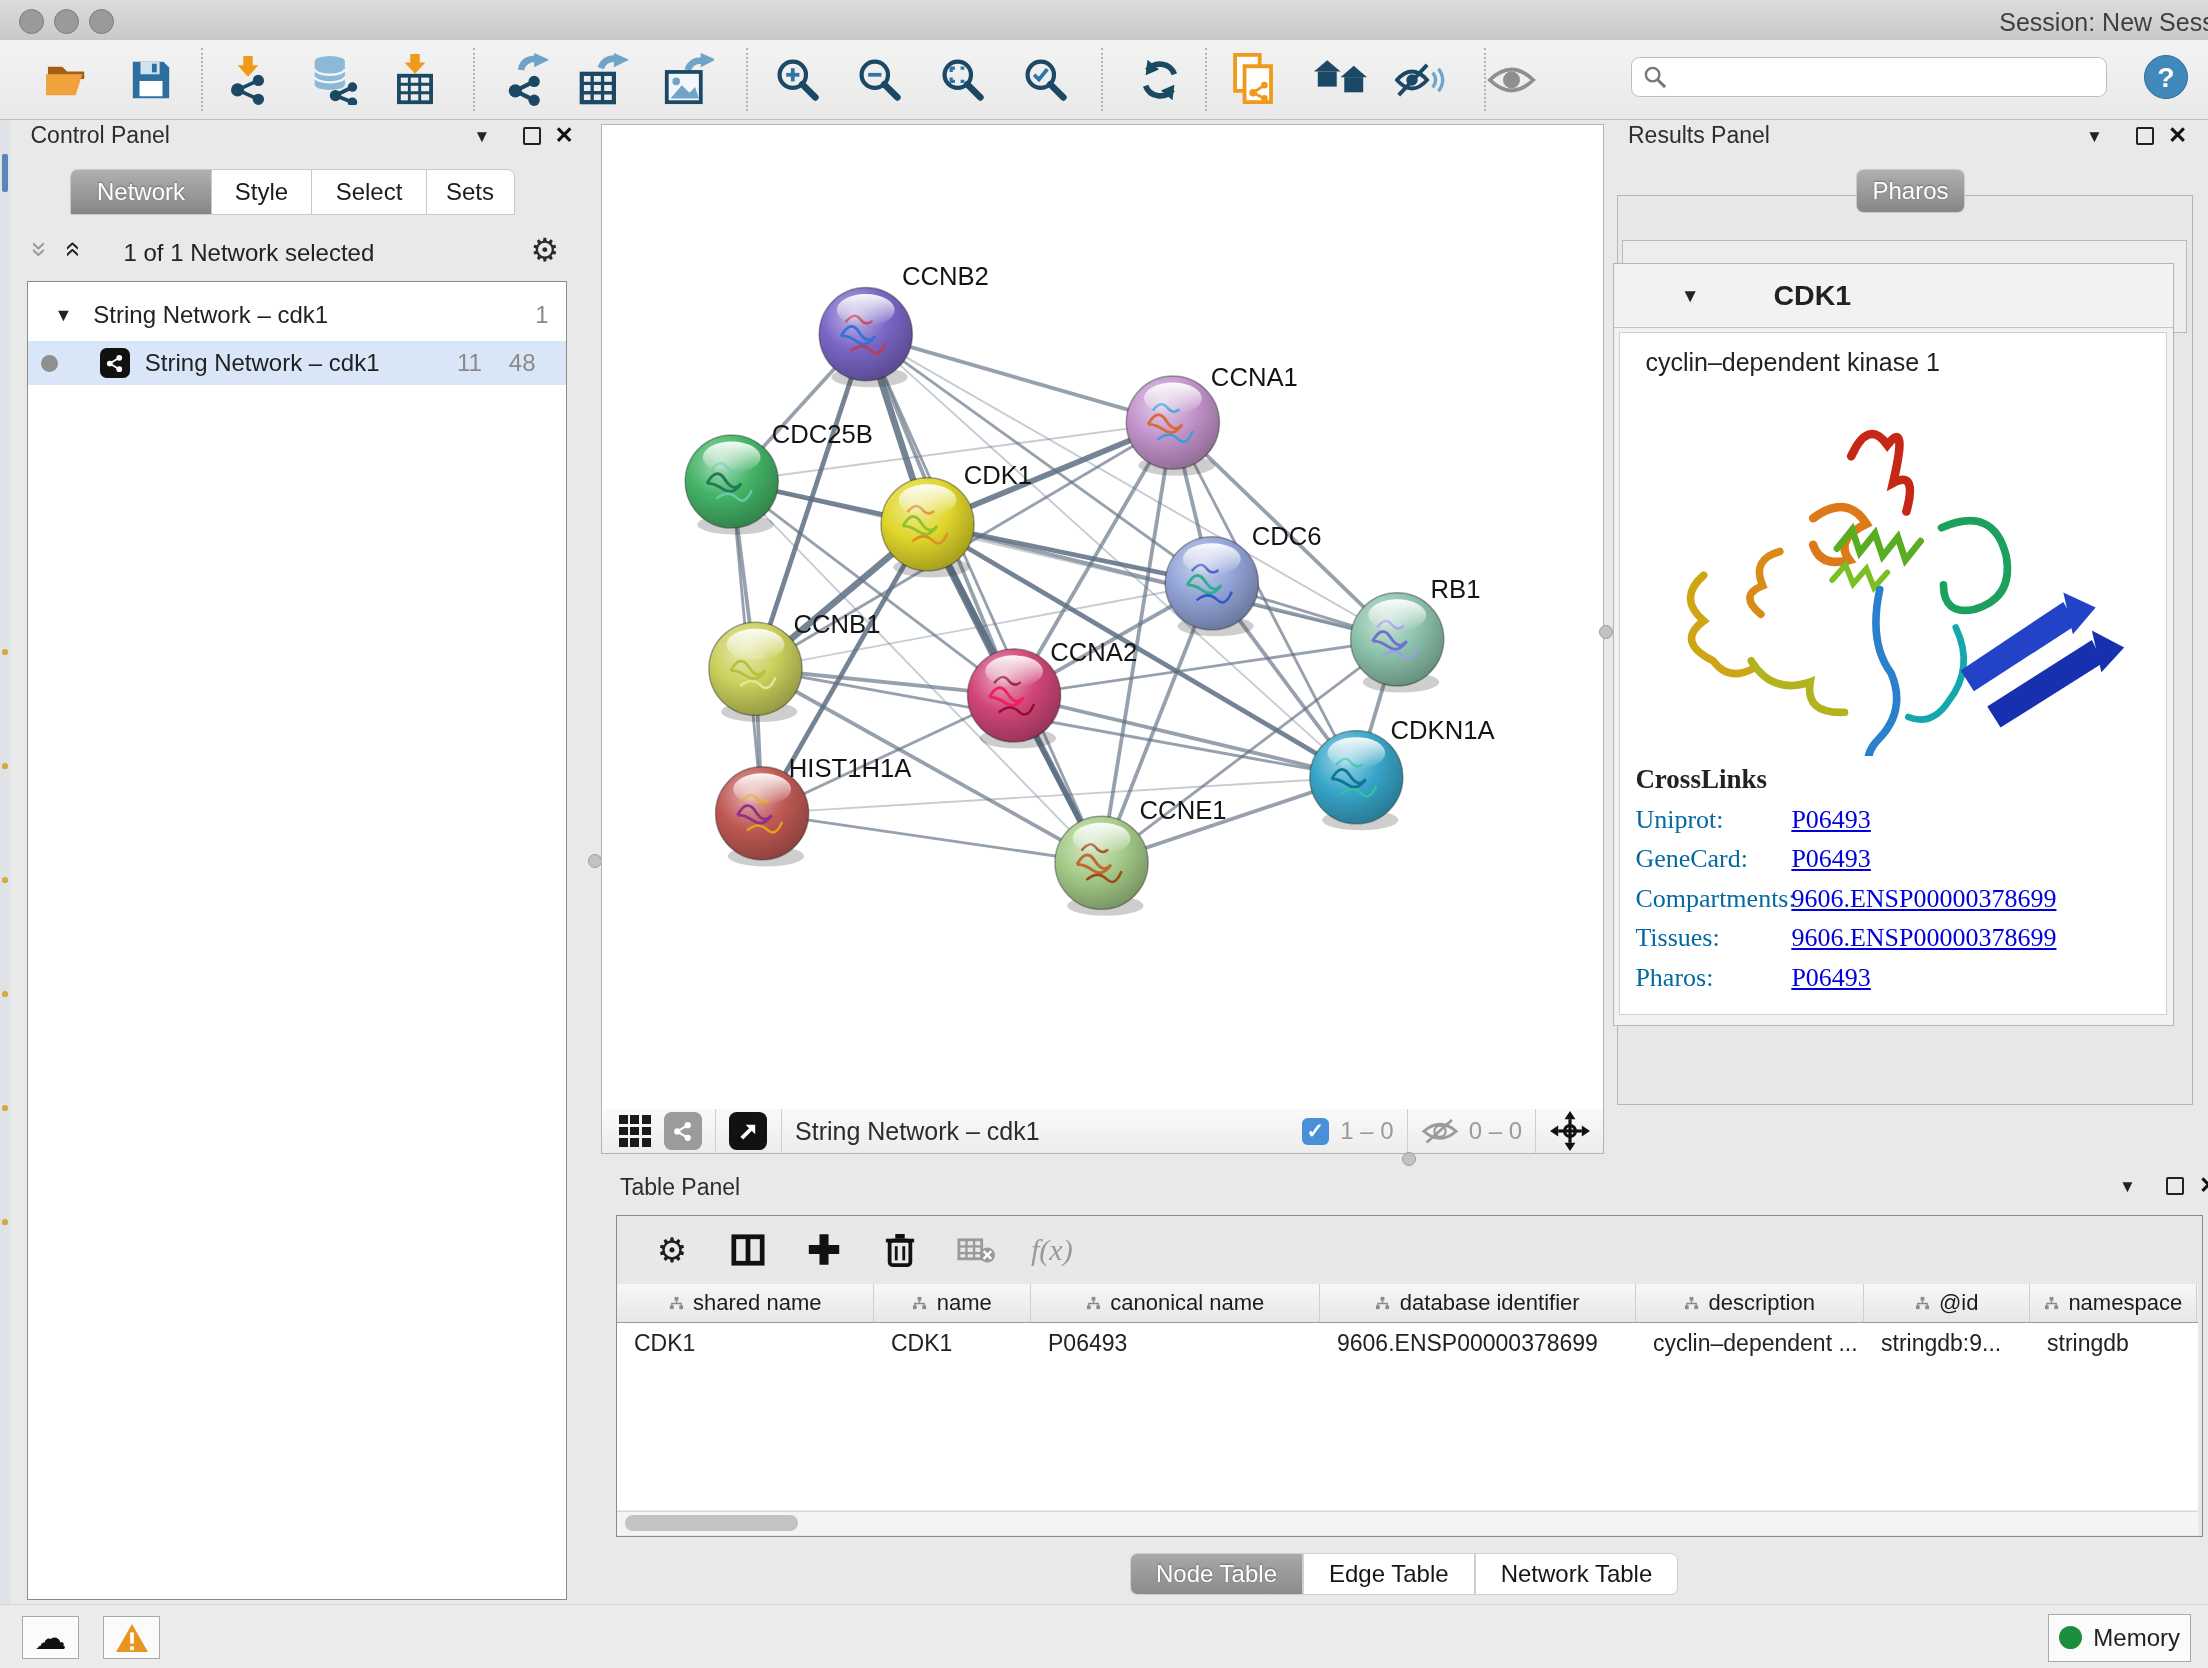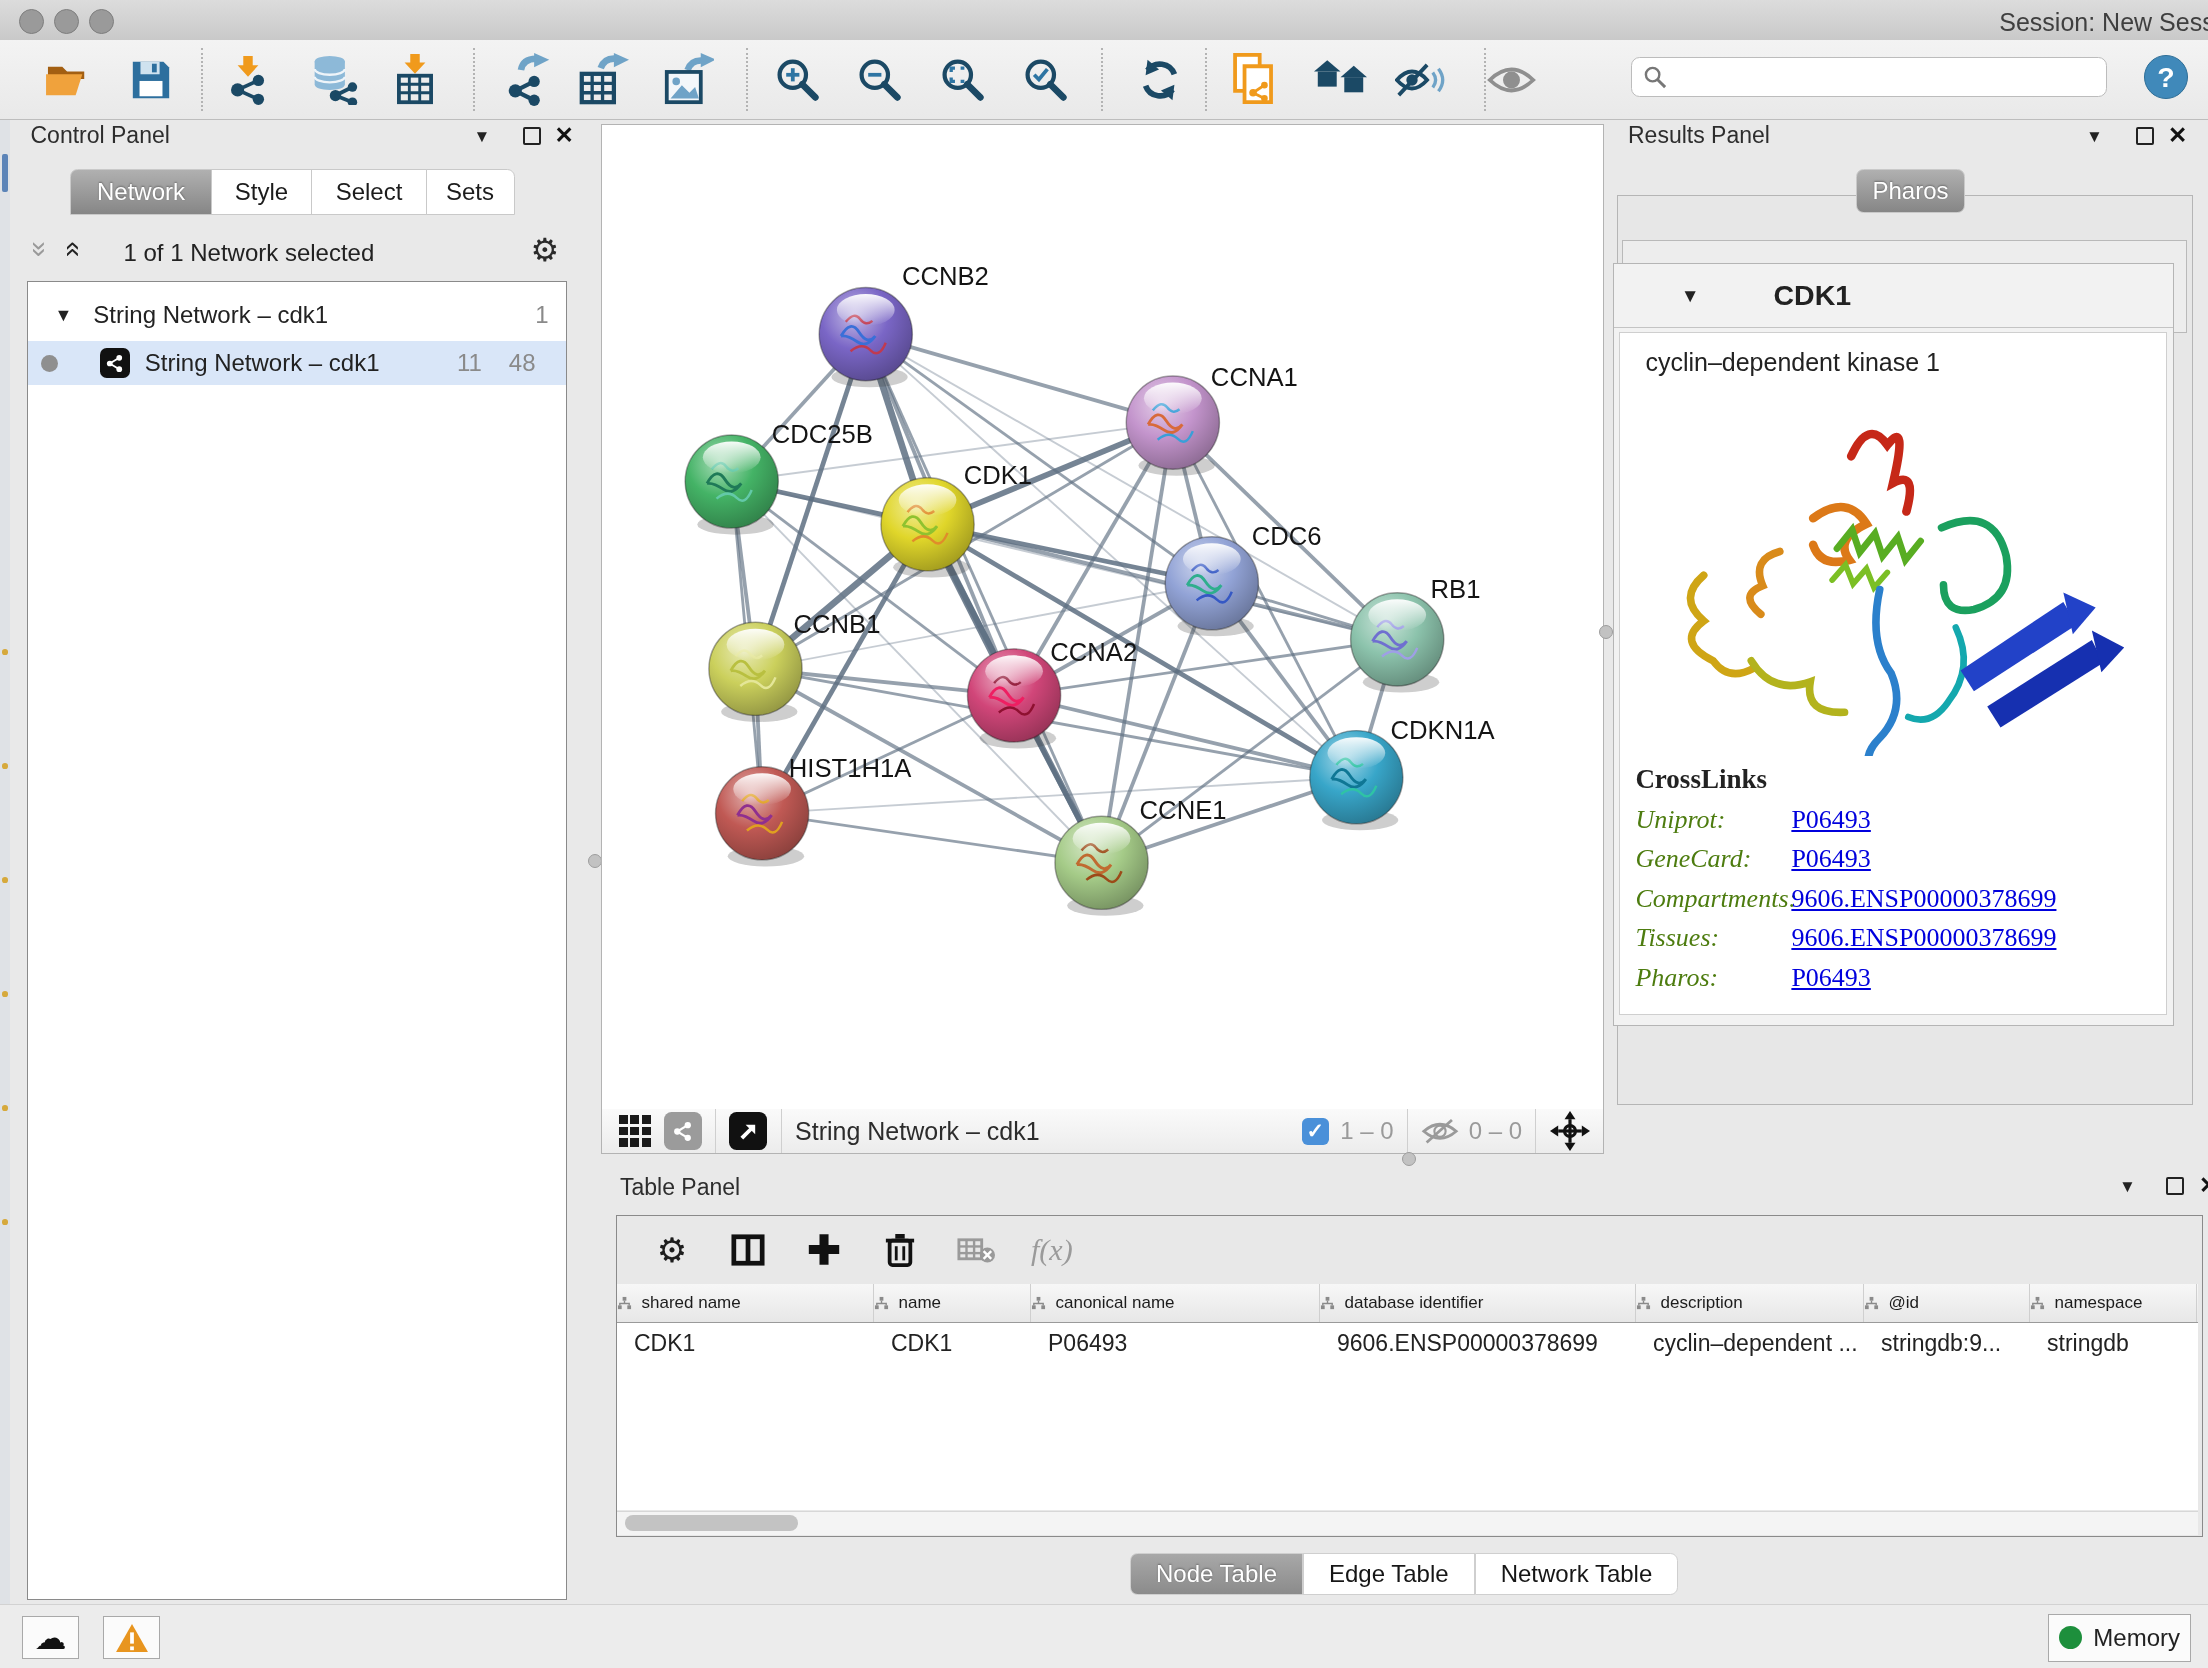--- a/index.html
+++ b/index.html
@@ -52,30 +52,30 @@
   
   .results{left:1607px;top:119px;width:593px;height:1043px;}
   .res-outer{position:absolute;left:9.5px;top:76px;width:574px;height:908px;background:#e7e7e7;border:1.9px solid #b5b5b5;}
   .btn{background:linear-gradient(#ffffff,#f1f1f1);border:1px solid #c3c3c3;border-radius:8.6px;
     font-size:24px;color:#111;display:flex;align-items:center;justify-content:center;box-shadow:0 1px 1.9px rgba(0,0,0,.15);}
   .sect{position:absolute;left:5.7px;top:144px;width:559px;height:761px;background:#f2f2f2;border:1px solid #b5b5b5;}
   .sect-head{height:63px;border-bottom:1.9px solid #c4c4c4;display:flex;align-items:center;}
   .sect-body{position:absolute;left:5.7px;top:68px;width:546px;height:681px;background:#fff;border:1px solid #cfcfcf;}
   .serif{font-family:"Liberation Serif",serif;}
   .xl-row{display:flex;font-size:26px;margin:9.5px 0 0 15px;}
-  .xl-label{width:156px;color:#4d7c0f;font-style:italic;}
+  .xl-label{width:156px;color:#0369a1;}
   .xl-link{color:#0000dd;text-decoration:underline;}
   
   .tablepanel{left:599px;top:1162px;width:1602px;height:441px;}
   .tp-box{position:absolute;left:17px;top:53px;width:1585px;height:320px;border:1.9px solid #8a8a8a;background:#e8e8e8;}
   .tp-toolbar{height:68px;display:flex;align-items:center;}
   .tp-ico{margin-left:34px;display:flex;align-items:center;justify-content:center;width:42px;height:42px;}
   .tbl{position:absolute;left:0px;top:68px;width:1581px;height:226px;background:#fff;overflow:hidden;}
   .thead{display:flex;height:38px;background:linear-gradient(#f7f7f7,#e7e7e7);border-bottom:1.9px solid #9a9a9a;}
-  .th{display:flex;align-items:center;font-size:17px;color:#1c1c1c;
+  .th{display:flex;align-items:center;justify-content:center;font-size:22px;color:#1c1c1c;
       border-right:1px solid #cfcfcf;box-sizing:border-box;overflow:hidden;white-space:nowrap;gap:9.5px;}
   .trow{display:flex;height:40px;}
   .td{font-size:23px;display:flex;align-items:center;padding-left:17px;box-sizing:border-box;overflow:hidden;white-space:nowrap;}
   .hscroll{position:absolute;left:0;top:295px;width:1581px;height:23px;background:#f4f4f4;border-top:1px solid #d7d7d7;}
   .hthumb{position:absolute;left:7.6px;top:2.9px;width:173px;height:16px;border-radius:8.6px;background:#c3c3c3;}
   .bot-tabs{position:absolute;top:391px;height:42px;display:flex;}
   .bot-tab{padding:0 25px;display:flex;align-items:center;font-size:24px;background:#fff;border:1px solid #cfcfcf;color:#161616;}
   .bot-tab.sel{background:linear-gradient(#a8a8a8,#8b8b8b);color:#fff;text-shadow:0 -1px 1.9px rgba(0,0,0,.35);}
   
   .status{left:0;top:1604px;width:2208px;height:65px;background:#ececec;border-top:1.9px solid #d2d2d2;}

